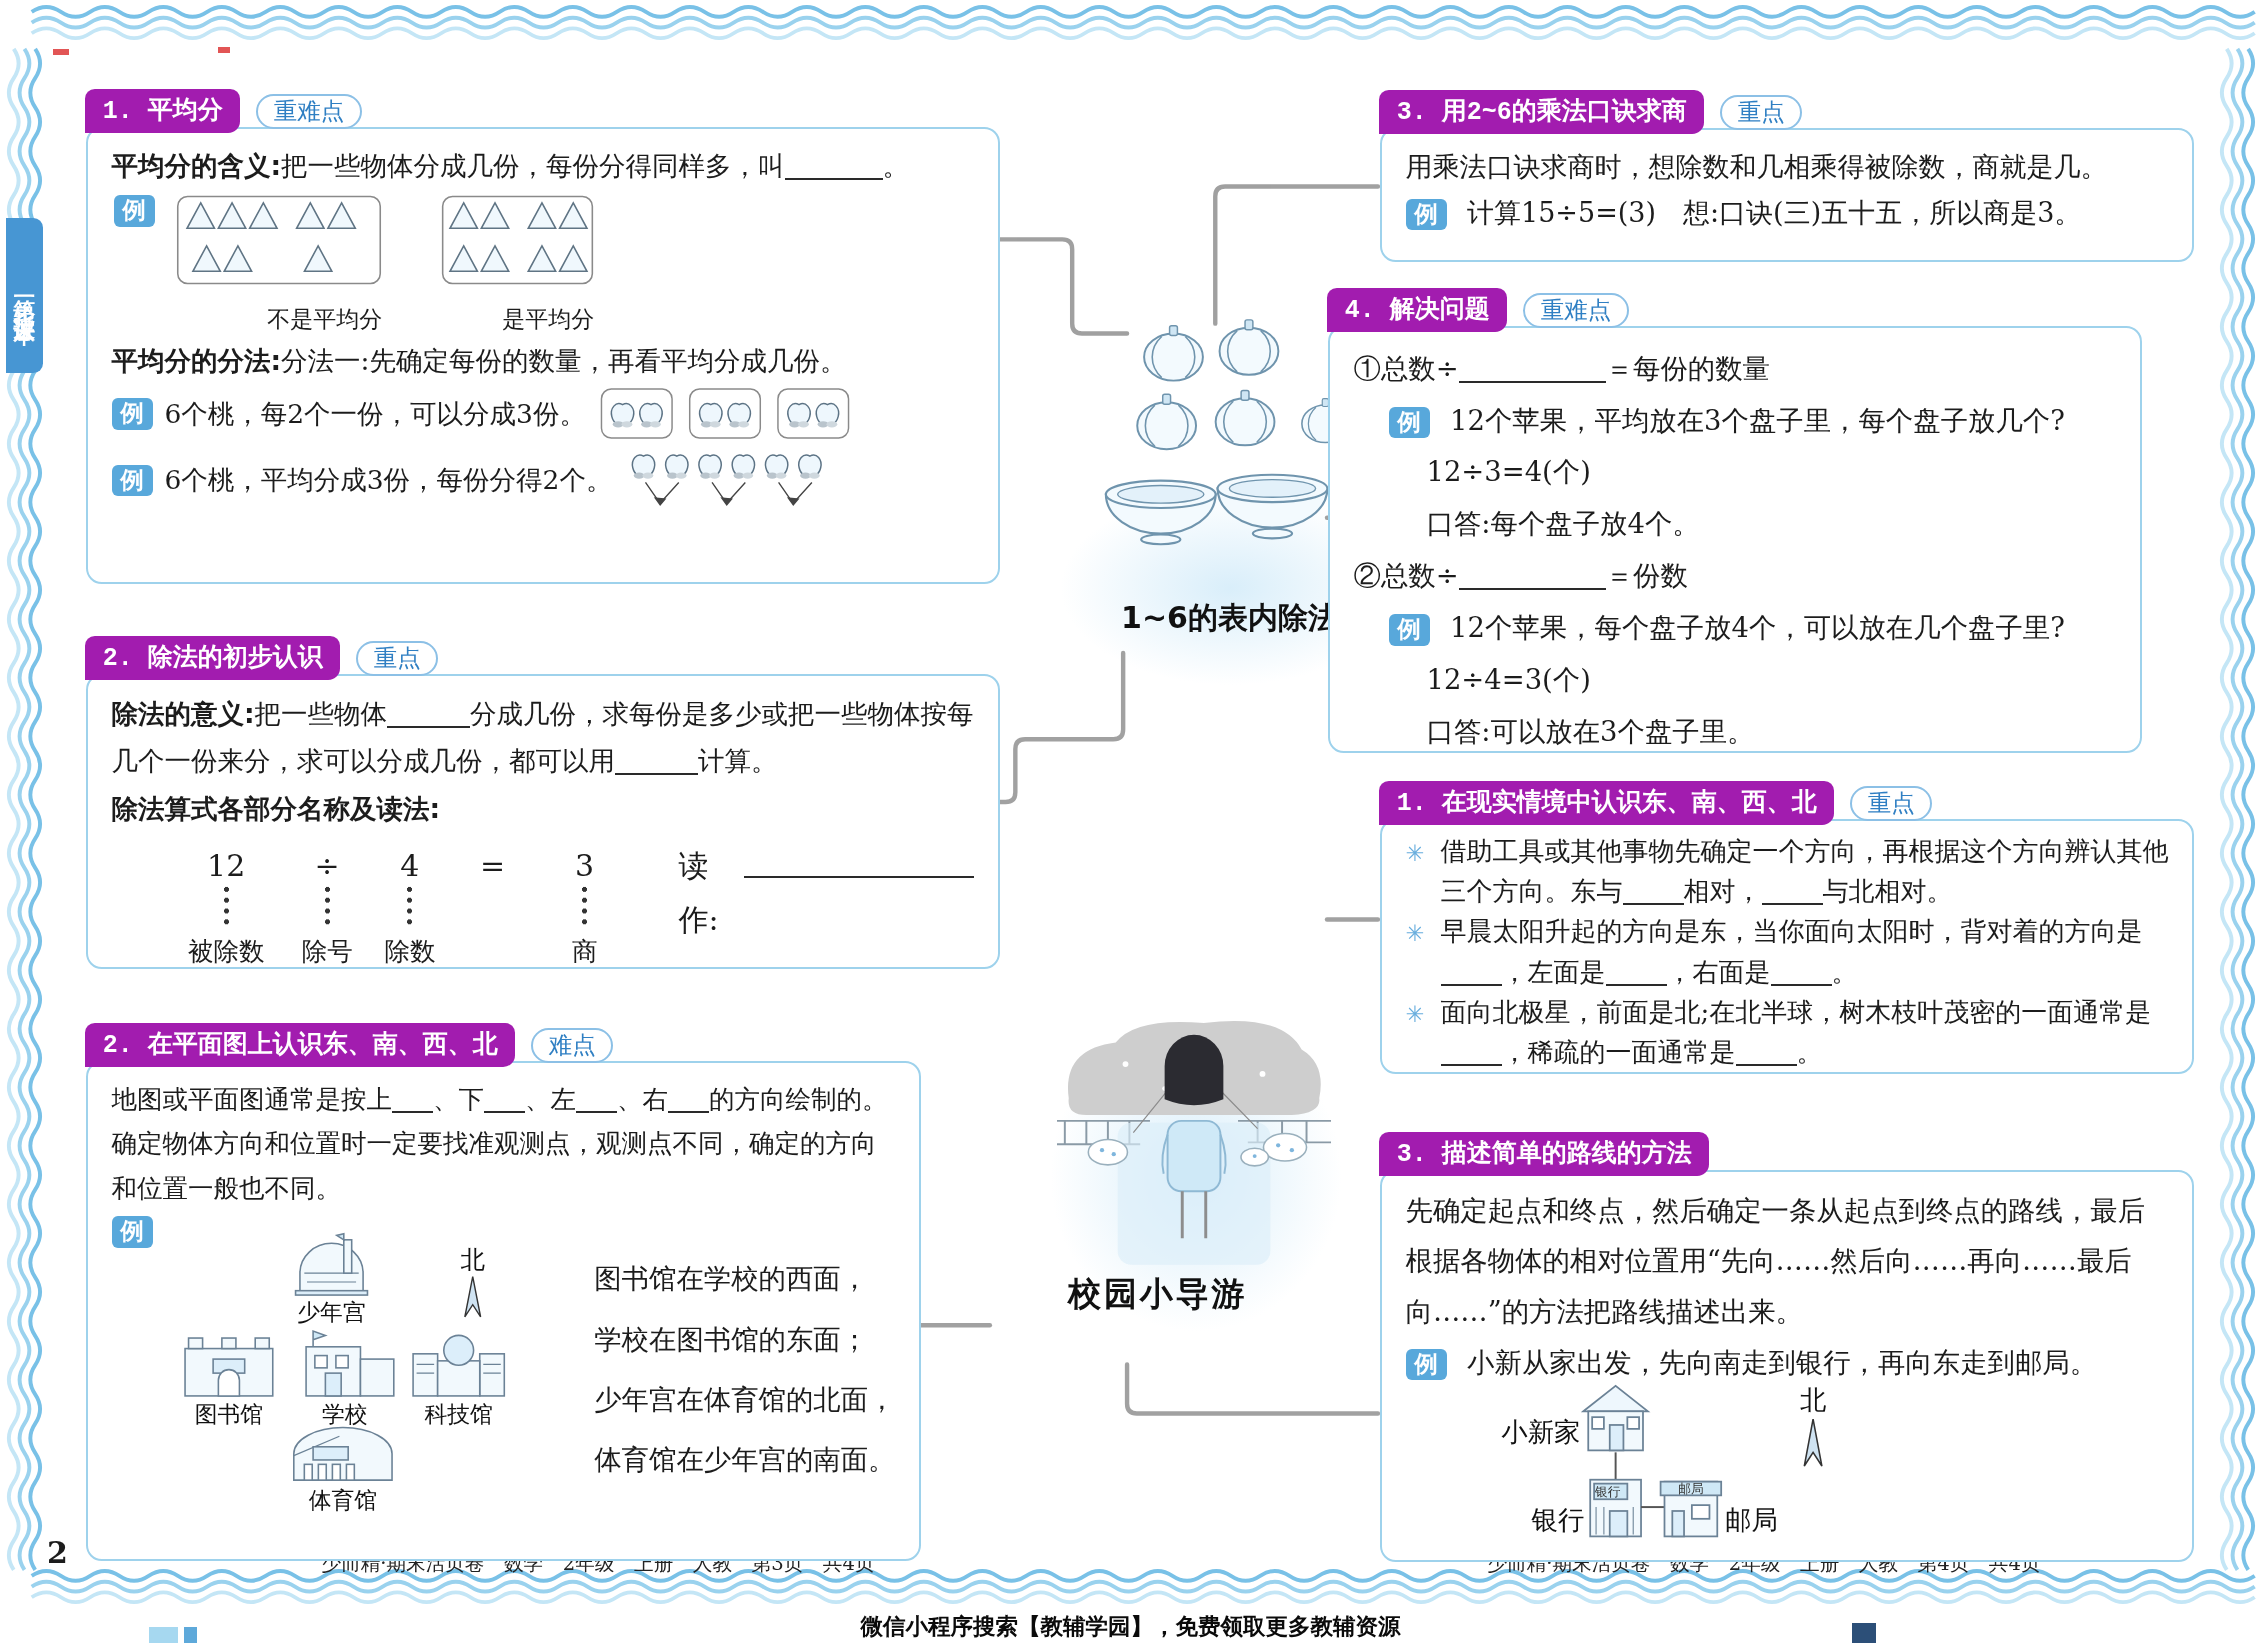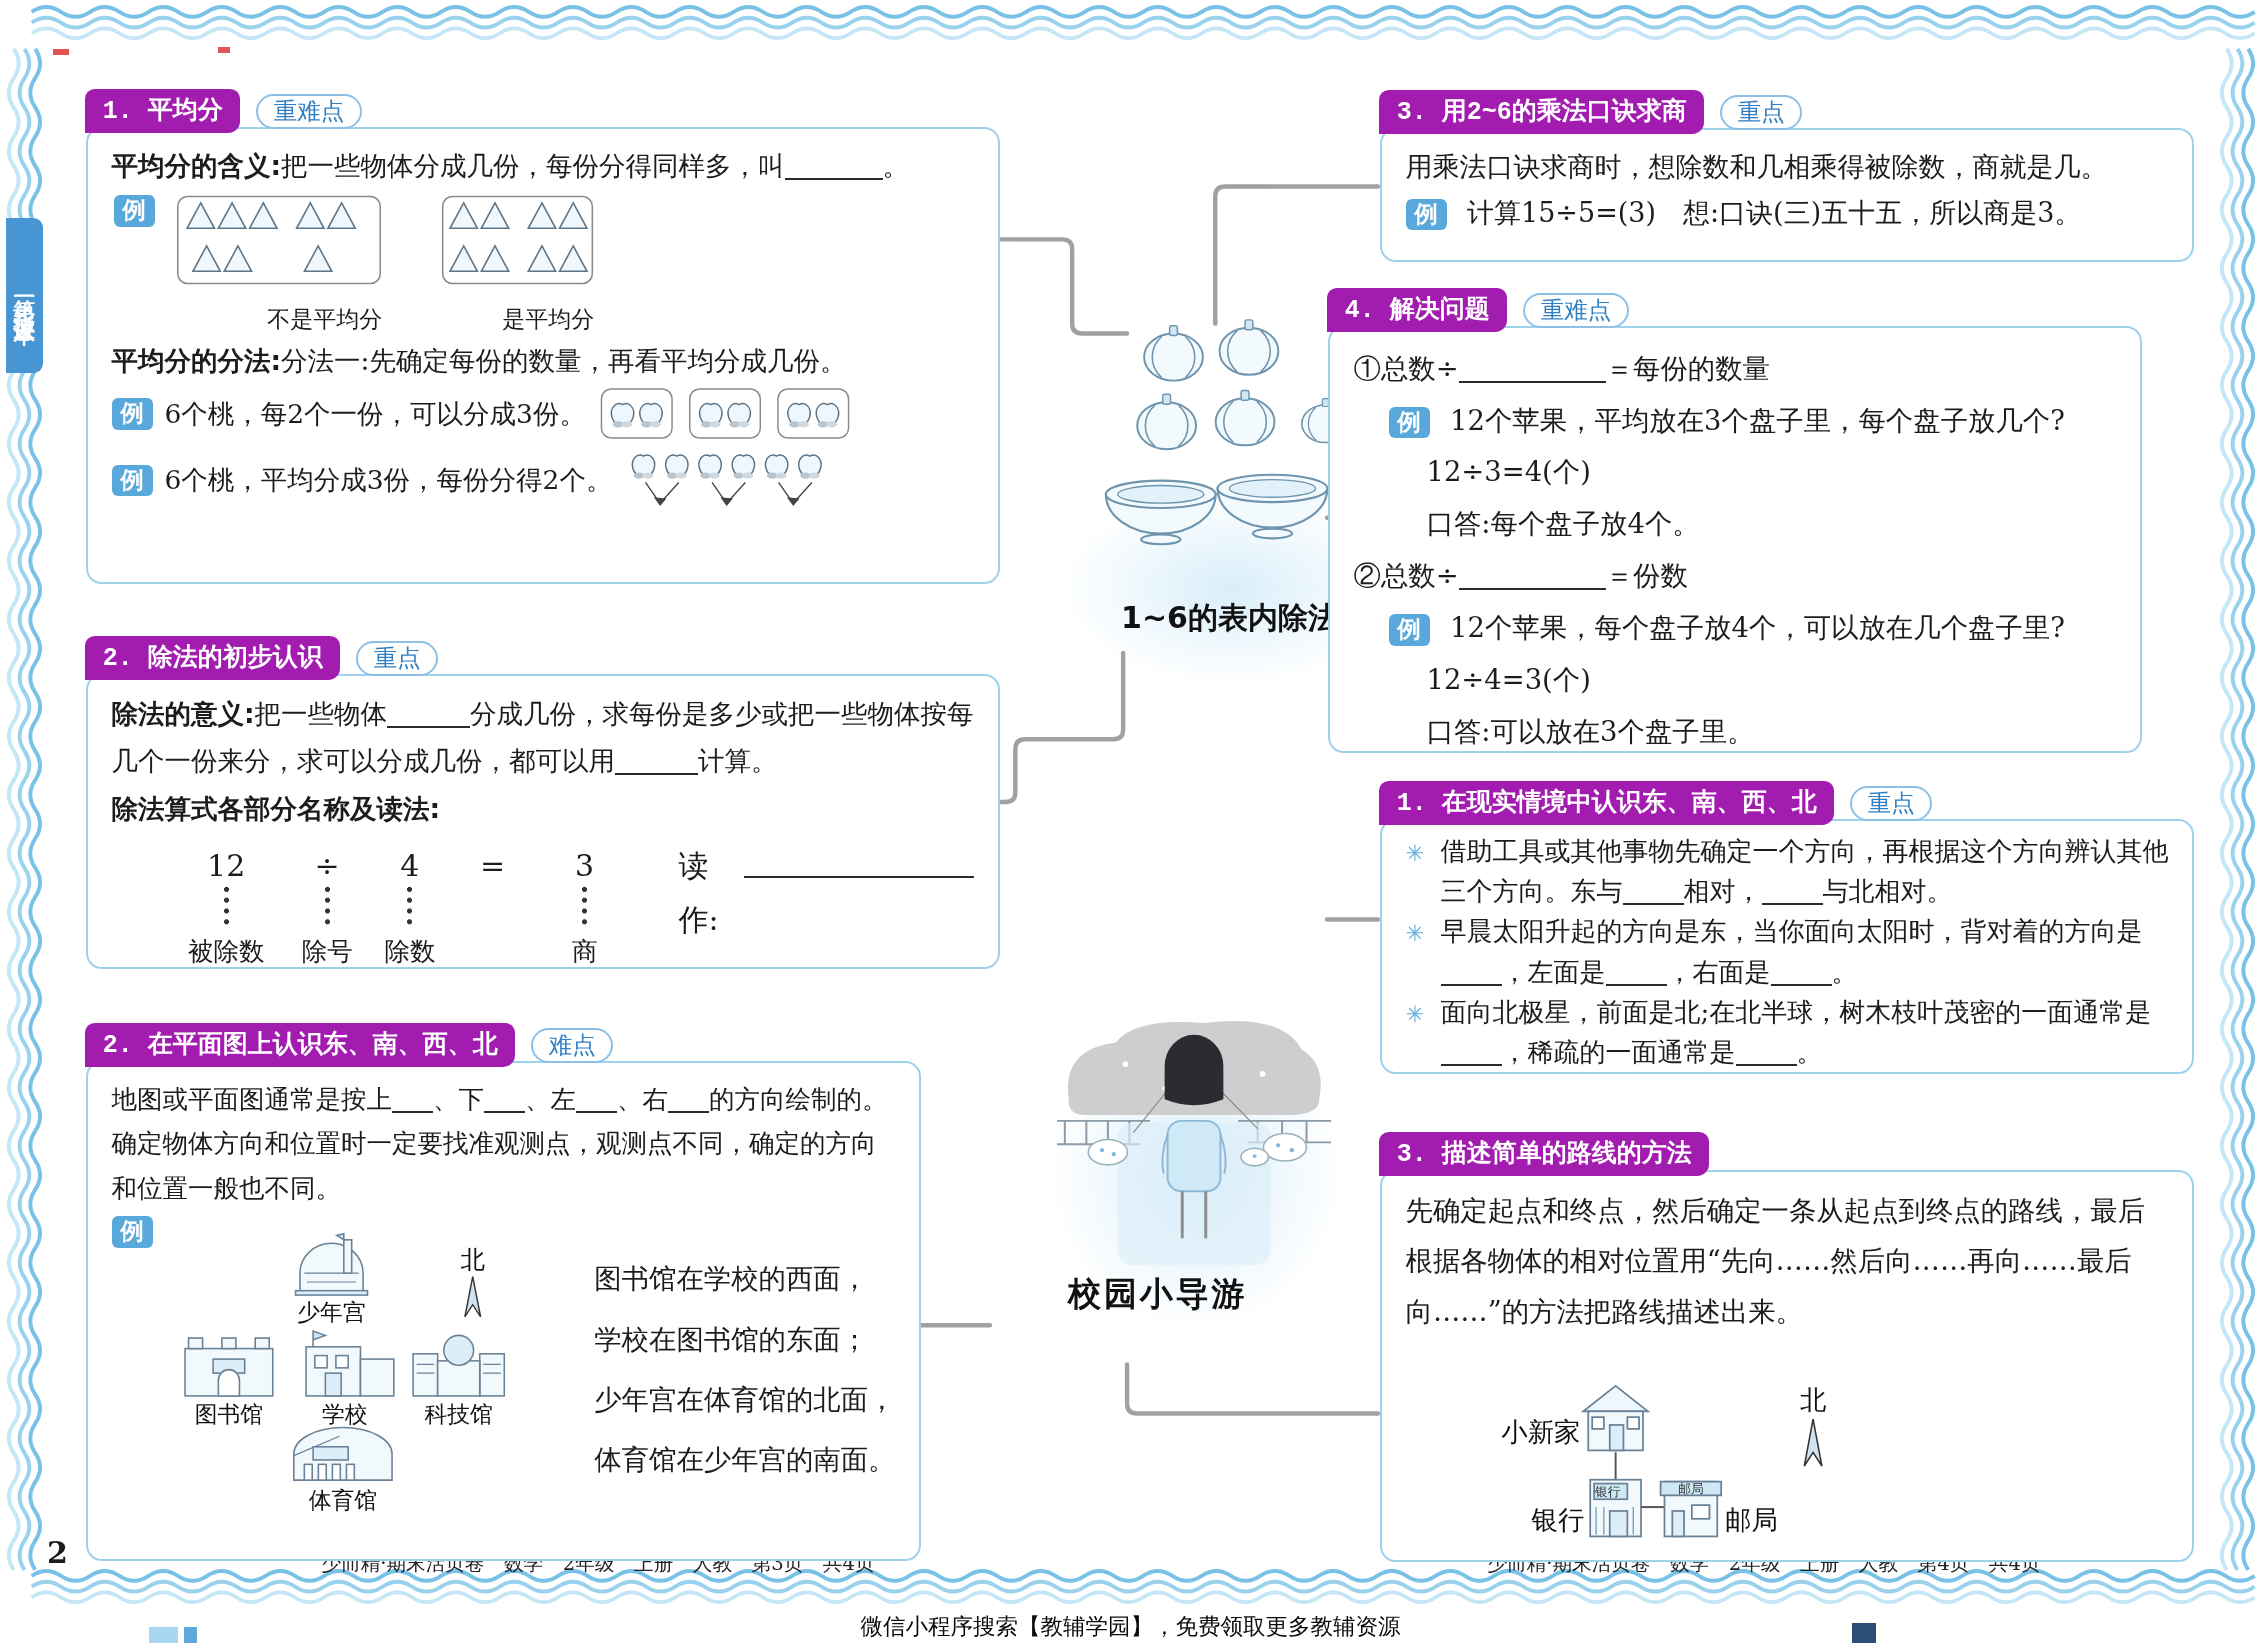--- a/index.html
+++ b/index.html
@@ -48,21 +48,21 @@
   .unit-sub{position:absolute;left:1063px;top:598px;width:333px;text-align:center;z-index:2;
             font-family:"DejaVu Sans",sans-serif;font-weight:bold;font-size:30px;color:#111;}
   .scene-cap{position:absolute;left:1068px;top:1272px;width:314px;text-align:left;z-index:2;
              font-family:"DejaVu Sans",sans-serif;font-weight:bold;font-size:33px;color:#111;letter-spacing:2.9px;}
   .illus{position:absolute;z-index:1;}
   .connectors{position:absolute;left:0;top:0;z-index:1;pointer-events:none;}
   
   .footer{position:absolute;top:1550px;font-size:19.6px;color:#222;text-align:center;white-space:nowrap;}
   .pagenum{position:absolute;left:47px;top:1535px;font-size:30px;font-weight:bold;font-family:"DejaVu Serif",serif;}
   .bottom-note{position:absolute;left:0;top:1611px;width:100%;text-align:center;
-               font-family:"DejaVu Sans",sans-serif;font-weight:normal;font-size:22.5px;color:#0a0a0a;z-index:3;}
+               font-family:"DejaVu Sans",sans-serif;font-weight:bold;font-size:22.5px;color:#0a0a0a;z-index:3;}
   .mark-rect{position:absolute;z-index:3;}
   .l3-notes{font-size:27.4px;line-height:2.2;margin:33px 0 0 17.6px;white-space:nowrap;}
   svg text{font-family:"DejaVu Serif",serif;}
 </style>
 </head>
 <body>
 
 <div class="page">
 
   <svg width="0" height="0" style="position:absolute">
@@ -432,20 +432,24 @@
       </div>
     </div>
   </div>
 
   <div class="box" style="left:1380px;top:1170px;width:810px;height:388px">
     <div class="head-row">
       <span class="sec-tag">3. 描述简单的路线的方法</span>
     </div>
     <div class="box-inner" style="font-size:27.4px;line-height:1.85">
       <div><span>先确定起点和终点，然后确定一条从起点到终点的路线，最后根据各物体的相对位置用“先向……然后向……再向……最后向……”的方法把路线描述出来。</span></div>
+      <div>
+        <span class="ex">例</span>
+        <span>小新从家出发，先向南走到银行，再向东走到邮局。</span>
+      </div>
     </div>
     <svg style="position:absolute;left:108px;top:208px" width="392" height="174" viewBox="0 0 400 178">
       <g stroke="#6b8296" stroke-width="1.8" fill="#f2f9fd">
         <g>
           <polygon points="95,32 128,6 161,32" fill="#eef7fd"></polygon>
           <rect x="100" y="32" width="56" height="40"></rect>
           <rect x="122" y="46" width="14" height="26" fill="#dceefa"></rect>
           <rect x="104" y="38" width="12" height="12" fill="#fff"></rect>
             <rect x="140" y="38" width="12" height="12" fill="#fff"></rect>
         </g>

